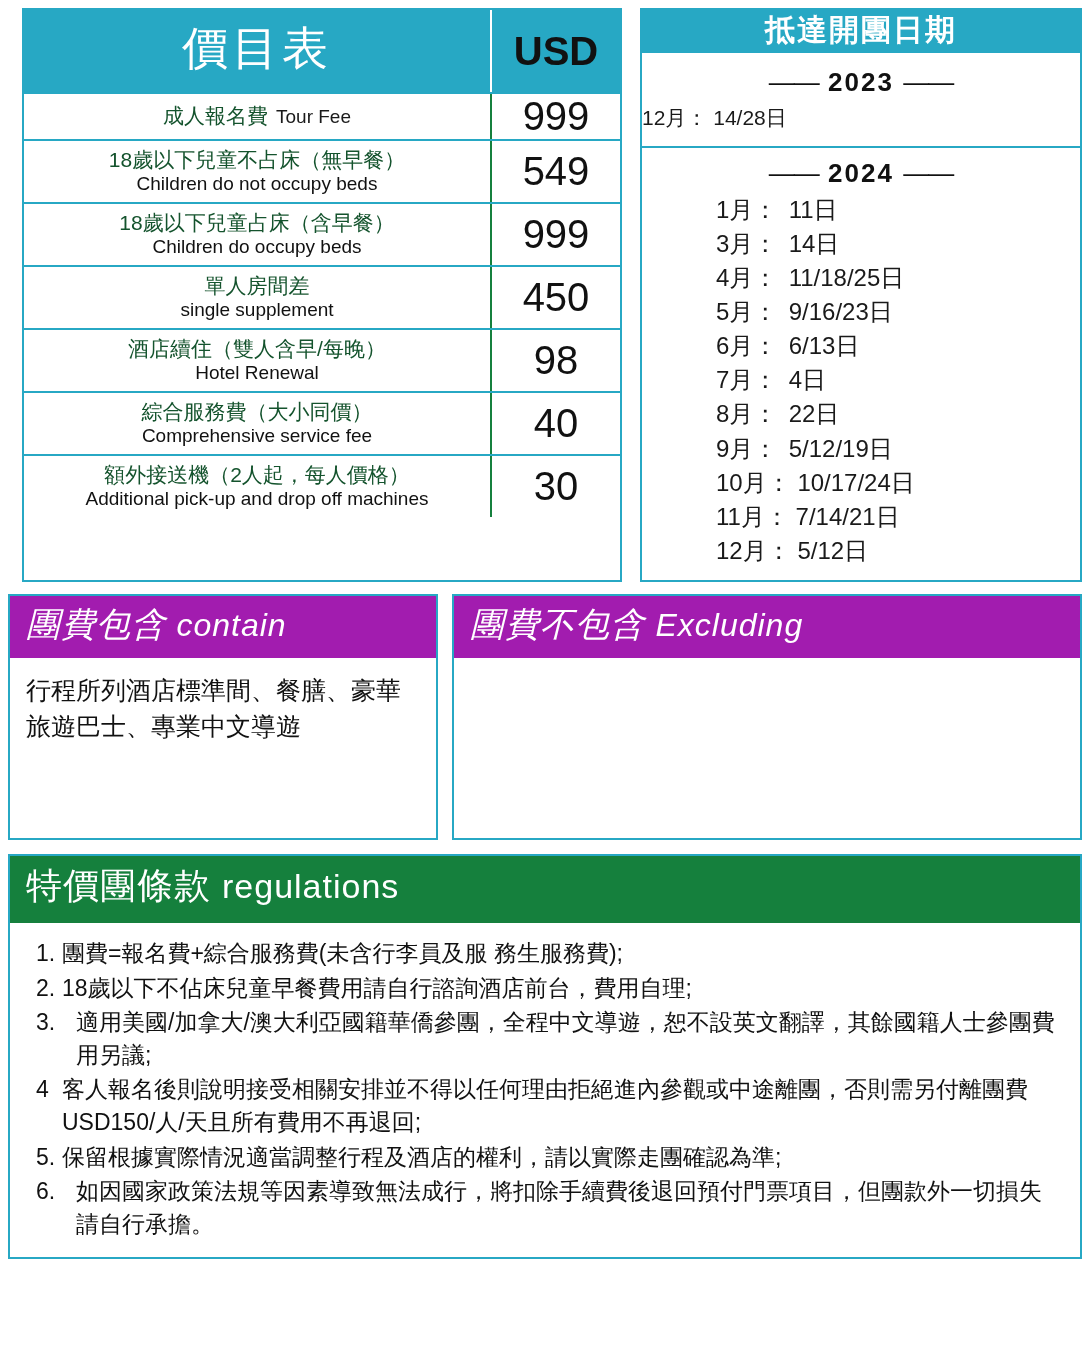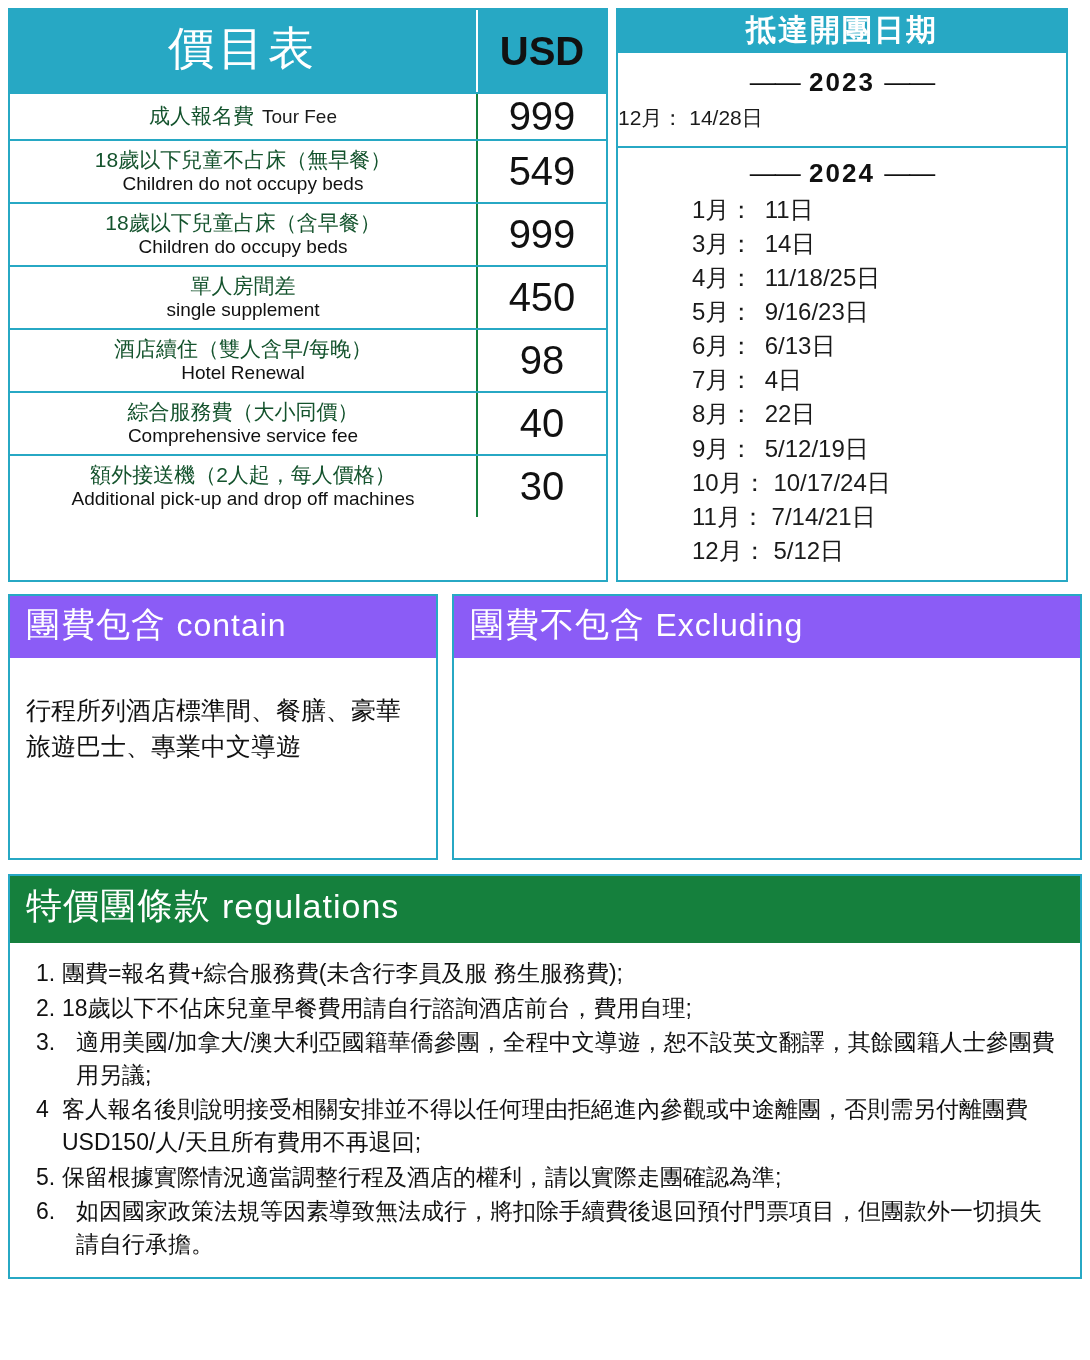--- a/index.html
+++ b/index.html
@@ -18,23 +18,24 @@
   .page {
     position: relative;
     width: 1090px;
     height: 1360px;
     padding: 0;
   }
 
   
   .top-row {
     display: flex;
-    gap: 8px;
+    gap: 18px;
     padding: 8px 8px 0 8px;
     box-sizing: border-box;
+    margin-left: 14px;
   }
 
   
   .price-table {
     width: 600px;
     border: 2px solid #27a8c4;
     border-collapse: collapse;
     box-sizing: border-box;
   }
   .price-table .row {
@@ -164,34 +165,35 @@
     padding: 12px 8px 0 8px;
     box-sizing: border-box;
   }
   .box {
     box-sizing: border-box;
     border: 2px solid #27a8c4;
   }
   .box-contain { width: 430px; }
   .box-exclude { flex: 1 1 auto; }
   .box-title {
-    background: #8b5cf6;
+    background: #a21caf;
     color: #fff;
     font-size: 34px;
     padding: 6px 16px 10px 16px;
     letter-spacing: 1px;
+    font-style: italic;
   }
   .box-title .lat { font-size: 32px; }
   .box-body {
     font-size: 25px;
     line-height: 1.45;
     padding: 14px 16px 16px 16px;
     color: #111;
   }
-  .box-contain .box-body { min-height: 150px; margin-top: 20px; }
+  .box-contain .box-body { min-height: 150px; }
   .box-exclude .box-body { min-height: 150px; }
 
   
   .reg-wrap {
     padding: 14px 8px 0 8px;
     box-sizing: border-box;
   }
   .reg-box {
     border: 2px solid #27a8c4;
     box-sizing: border-box;

